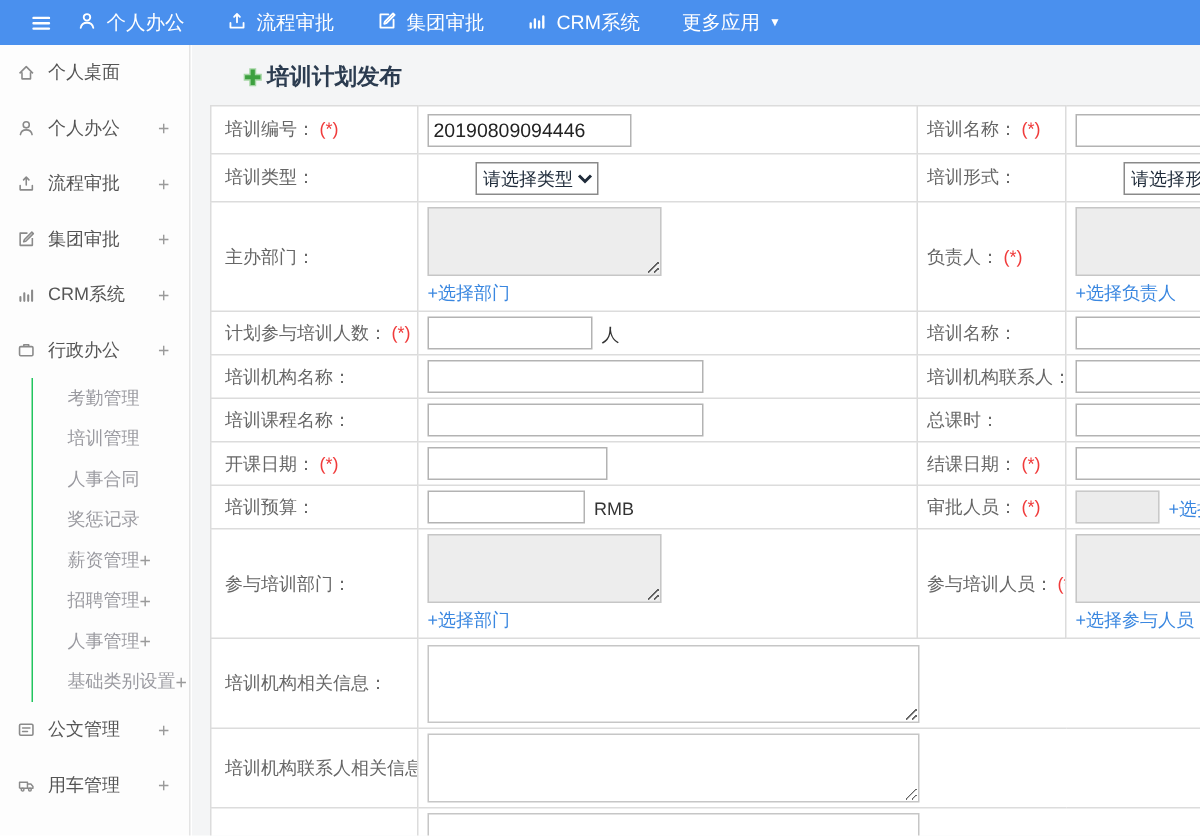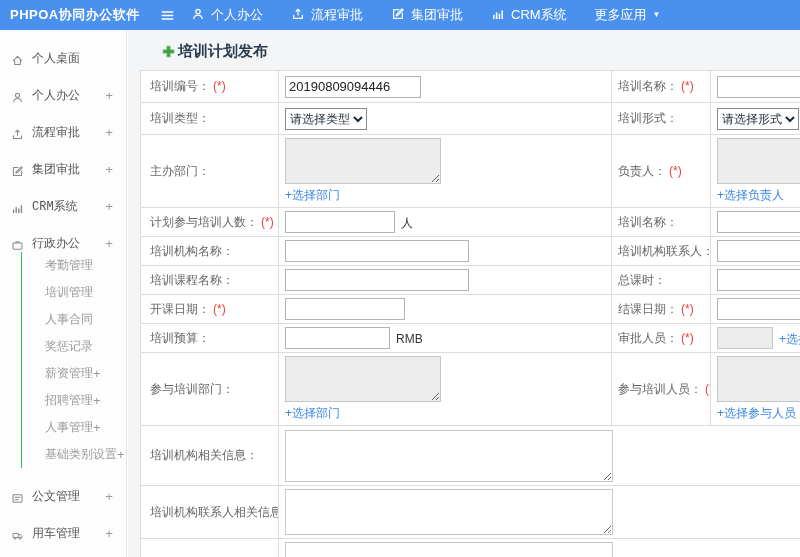--- a/index.html
+++ b/index.html
@@ -8,22 +8,22 @@
   .topbar{position:absolute;left:0;top:0;width:800px;height:30px;background:#4a90ee;
     display:flex;align-items:center;color:#fff;z-index:5;}
   .logo{width:130px;padding-left:10px;font-size:13px;font-weight:bold;letter-spacing:.5px;white-space:nowrap;}
   .hamburger{margin:0 16px 0 20px;display:flex;align-items:center;cursor:pointer;}
   .topnav{display:flex;align-items:center;font-size:13px;}
   .topnav-item{display:flex;align-items:center;gap:6px;margin-right:28px;cursor:pointer;white-space:nowrap;}
   .topnav-item .caret{font-size:8px;line-height:1;}
   
   .sidebar{position:absolute;left:0;top:30px;width:127px;height:527px;background:#fdfdfd;
     border-right:1px solid #e4e4e4;box-sizing:border-box;overflow:hidden;}
-  .side-item{height:37px;display:flex;align-items:flex-end;padding:0 13px 0 11px;
-    color:#555;font-size:12px;cursor:pointer;white-space:nowrap;font-family:Liberation Mono, monospace;}
+  .side-item{height:37px;display:flex;align-items:center;padding:0 13px 0 11px;
+    color:#555;font-size:12px;cursor:pointer;white-space:nowrap;}
   .side-item .s-icon{color:#8a8a8a;margin-right:8px;display:flex;}
   .side-item .expand{margin-left:auto;color:#9a9a9a;font-size:13px;}
   .submenu{margin-left:21px;border-left:1px solid #22c55e;}
   .sub-item{height:27px;display:flex;align-items:center;padding:0 32px 0 23px;
     color:#9a9aa0;font-size:12px;cursor:pointer;white-space:nowrap;}
   .sub-item .expand{margin-left:auto;color:#9a9a9a;font-size:13px;}
   
   .main{position:absolute;left:128px;top:30px;width:672px;height:527px;
     background:#f4f5f6;overflow:hidden;}
   .page-title{margin:12px 0 9px 34px;display:flex;align-items:center;gap:3px;
@@ -32,32 +32,31 @@
   td{border:1px solid #dcdcdc;font-size:12px;color:#666;padding:3px 6px;vertical-align:middle;box-sizing:border-box;}
   td.lbl{padding-left:9px;white-space:nowrap;overflow:hidden;}
   td.lblr{padding-left:6px;white-space:nowrap;overflow:hidden;}
   .req{color:#f03b3b;font-style:normal;margin-left:3px;}
   .inp{height:20px;border:1px solid #b3b3b3;font-size:13px;color:#222;padding:0 3px;background:#fff;}
   .inp-gray{background:#ececec;border:1px solid #c9c9c9;}
   textarea{border:1px solid #c6c6c6;font-size:12px;color:#333;background:#fff;display:block;}
   textarea.ta-gray{background:#ededed;}
   .link{color:#3a87e0;font-size:12px;text-decoration:none;white-space:nowrap;cursor:pointer;}
   .ta-wrap .link{display:inline-block;margin-top:3px;}
-  select.sel{font-size:12px;color:#1f2b3a;border:1px solid #8a8a8a;background:#fff;height:22px;}
+  select.sel{font-size:12px;color:#1f2b3a;border:1px solid #8a8a8a;background:#fff;height:22px;margin-left:32px;}
   .suffix{margin-left:6px;color:#333;font-size:12px;}
   
   .r1 td{height:32px;} .r2 td{height:32px;} .r3 td{height:56px;} .r4 td{height:28px;}
   .r5 td{height:27px;} .r6 td{height:26px;} .r7 td{height:27px;margin-top:24px;} .r8 td{height:27px;}
   .r9 td{height:56px;} .r10 td{height:60px;} .r11 td{height:50px;} .r12 td{height:48px;}
 </style>
 </head>
 <body>
 
 <div class="topbar">
-  <div class="logo">PHPOA协同办公软件</div>
   <span class="hamburger">
     <svg width="15" height="15" viewBox="0 0 16 16" fill="none" stroke="#fff" stroke-width="1.7" stroke-linecap="round">
         <path d="M2.5 4.2h11M2.5 8h11M2.5 11.8h11"></path>
       </svg>
   </span>
   <nav class="topnav">
     <div class="topnav-item">
       <span><svg width="14" height="14" viewBox="0 0 16 16" fill="none" stroke="#fff" stroke-width="1.4" stroke-linecap="round" stroke-linejoin="round">
             <circle cx="8" cy="5.2" r="2.5"></circle>
             <path d="M3.2 13.2c.5-2.6 2.4-3.9 4.8-3.9s4.3 1.3 4.8 3.9"></path>

